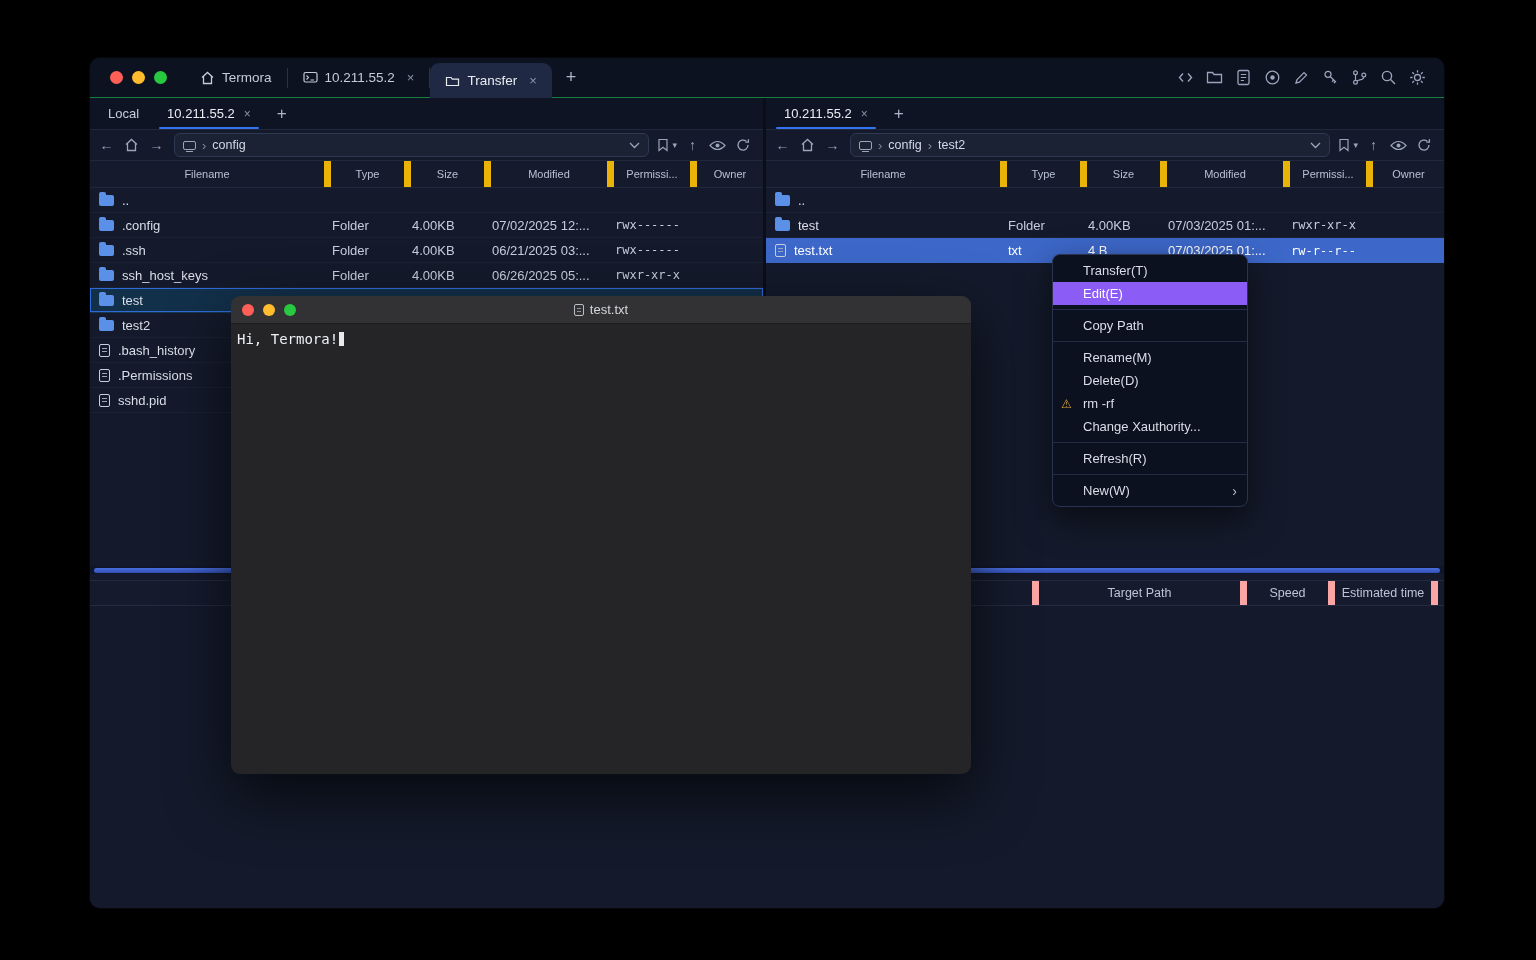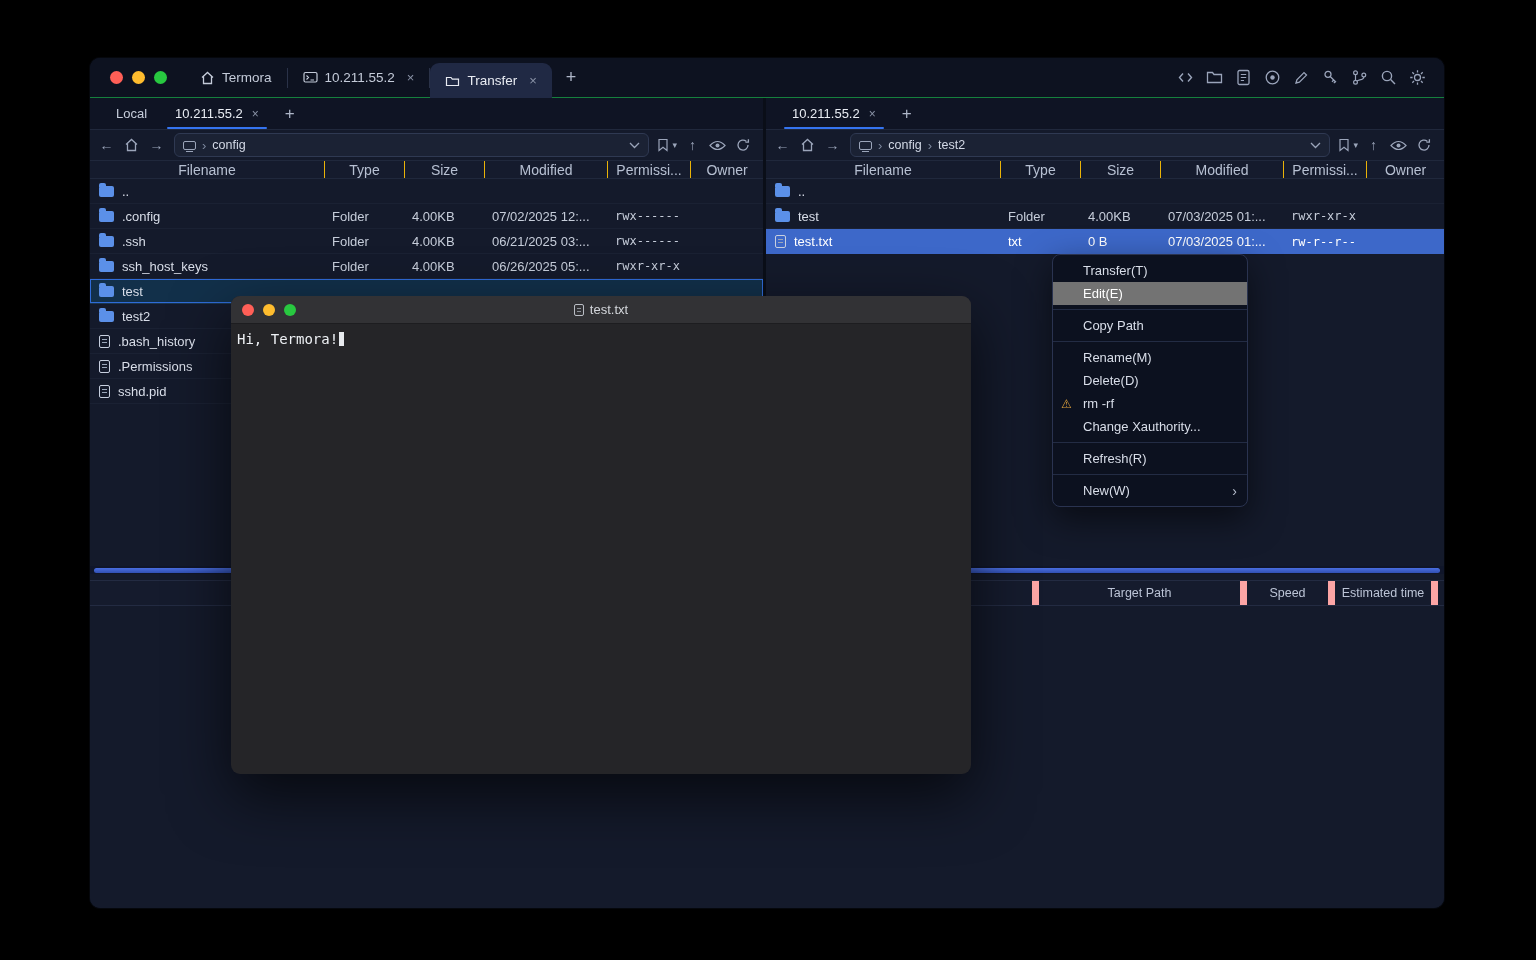--- a/index.html
+++ b/index.html
@@ -19,40 +19,40 @@
   .tclose{color:#8b94a8;font-size:13px;margin-left:5px}
   .tplus{color:#aeb6c8;font-size:18px;padding:0 14px;display:flex;align-items:center}
   .actions{margin-left:auto;display:flex;align-items:center;gap:11px;padding-right:18px}
   .aicon{width:18px;height:18px;display:flex;align-items:center;justify-content:center}
 
   
   .main{display:flex;height:468px;flex:none}
   .pane{display:flex;flex-direction:column;background:#141a2b;min-width:0}
   .pane.left{width:676px;flex:none;border-right:3px solid #0a0e18}
   .pane.right{flex:1}
-  .ptabs{height:32px;flex:none;display:flex;align-items:center;background:#0f1424;border-bottom:1px solid #20283c;padding-left:12px}
+  .ptabs{height:32px;flex:none;display:flex;align-items:center;background:#0f1424;border-bottom:1px solid #20283c;padding-left:4px}
   .ptab{height:100%;display:flex;align-items:center;gap:6px;padding:0 14px;font-size:13px;color:#c6cddb;position:relative}
   .ptab.active{color:#e9edf4}
   .ptab.active:after{content:"";position:absolute;left:6px;right:6px;bottom:0;height:2.5px;background:#3574f0;border-radius:2px}
   .pclose{color:#8b94a8;font-size:12px;margin-left:3px}
   .pplus{color:#aeb6c8;font-size:17px;padding:0 12px}
 
   .toolbar{height:30px;flex:none;display:flex;align-items:center;padding:2px 8px 2px 4px}
   .tbtn{width:25px;height:24px;display:flex;align-items:center;justify-content:center;color:#9ba5ba;font-size:14px;flex:none}
   .pathbox{flex:1;height:24px;background:#1b2234;border:1px solid #2f3952;border-radius:6px;display:flex;align-items:center;gap:6px;padding:0 8px;font-size:12.5px;color:#d3d9e6;margin:0 5px;min-width:0}
   .psep{color:#7f8aa0;font-size:13px}
   .pchev{margin-left:auto;display:flex}
   .mico{width:13px;height:9px;border:1.2px solid #9ba5ba;border-radius:2px;position:relative;flex:none}
   .mico:after{content:"";position:absolute;left:2px;right:2px;bottom:-3.4px;height:1.3px;background:#9ba5ba}
   .bookgroup{display:flex;align-items:center;gap:1px;padding:0 3px;flex:none}
   .caretdn{color:#9ba5ba;font-size:9px;margin-left:2px}
 
-  .thead{height:19px;flex:none;display:flex;align-items:stretch;background:#151b2d;border-top:1px solid #20283c;border-bottom:1px solid #20283c;font-size:14px;color:#b7c0d2}
+  .thead{height:28px;flex:none;display:flex;align-items:stretch;background:#151b2d;border-top:1px solid #20283c;border-bottom:1px solid #20283c;font-size:11px;color:#b7c0d2}
   .th{display:flex;align-items:center;justify-content:center}
-  .th + .th{border-left:1px solid #eab308}
+  .th + .th{border-left:7px solid #eab308}
   .w-name{width:234px;flex:none}.w-type{width:80px;flex:none}.w-size{width:80px;flex:none}.w-mod{width:123px;flex:none}.w-perm{width:83px;flex:none}.w-owner{flex:1;min-width:0}
 
   .rows{flex:1;overflow:hidden}
   .row{height:25px;display:flex;align-items:stretch;font-size:13px;color:#d9dee9;border-bottom:1px solid rgba(160,180,220,0.05)}
   .cell{display:flex;align-items:center;overflow:hidden;white-space:nowrap}
   .cell.w-name{padding-left:9px;gap:8px}
   .cell.w-type,.cell.w-size,.cell.w-mod{padding-left:8px;color:#c6cdda}
   .cell.w-perm{padding-left:8px;color:#c6cdda;font-family:"DejaVu Sans Mono",monospace;font-size:12px}
   .row.sel-blue{background:#3d68c9;border-bottom:none}
   .row.sel-blue .cell{color:#fff}
@@ -74,21 +74,21 @@
   .t2-fill{flex:1;border-left:none}
   .t2-target{width:208px;flex:none}
   .t2-speed{width:88px;flex:none}
   .t2-est{width:103px;flex:none}
   .t2-end{width:13px;flex:none}
   .filler{flex:1;background:#141a2b}
 
   
   .cmenu{position:absolute;left:962px;top:196px;width:196px;background:#0c111f;border:1px solid #2a3350;border-radius:8px;padding:4px 0;z-index:60;box-shadow:0 12px 34px rgba(0,0,0,.55);font-size:13px}
   .mi{height:23px;display:flex;align-items:center;padding:0 10px 0 30px;color:#d9dee9;position:relative}
-  .mi.hl{background:#737373;color:#fff}
+  .mi.hl{background:#8b5cf6;color:#fff}
   .msep{height:1px;background:#232c44;margin:4px 0}
   .warni{position:absolute;left:8px;top:50%;transform:translateY(-50%);color:#e2a33c;font-size:12px}
   .subarrow{margin-left:auto;color:#b6bdcc;font-size:14px}
 
   
   .editor{position:absolute;left:141px;top:238px;width:740px;height:478px;border-radius:9px;overflow:hidden;z-index:50;display:flex;flex-direction:column;background:#252528;box-shadow:0 22px 60px rgba(0,0,0,.65)}
   .etitle{height:28px;flex:none;background:#323235;border-bottom:1px solid #1d1d20;display:flex;align-items:center;position:relative}
   .elights{display:flex;gap:9px;padding-left:11px;z-index:2}
   .elight{width:12px;height:12px;border-radius:50%}
   .ename{position:absolute;left:0;right:0;display:flex;align-items:center;justify-content:center;gap:6px;color:#d3d6db;font-size:13px}
@@ -439,21 +439,21 @@
           <div class="cell w-mod">07/03/2025 01:...</div>
           <div class="cell w-perm">rwxr-xr-x</div>
           <div class="cell w-owner"></div>
         </div>
         <div class="row sel-blue">
           <div class="cell w-name">
               <span class="dico"></span>
               <span>test.txt</span>
             </div>
           <div class="cell w-type">txt</div>
-          <div class="cell w-size">0 B</div>
+          <div class="cell w-size">4 B</div>
           <div class="cell w-mod">07/03/2025 01:...</div>
           <div class="cell w-perm">rw-r--r--</div>
           <div class="cell w-owner"></div>
         </div>
       </div>
     </div>
   </div>
 
   <div class="splitrow">
     <span class="splitbar l"></span>

